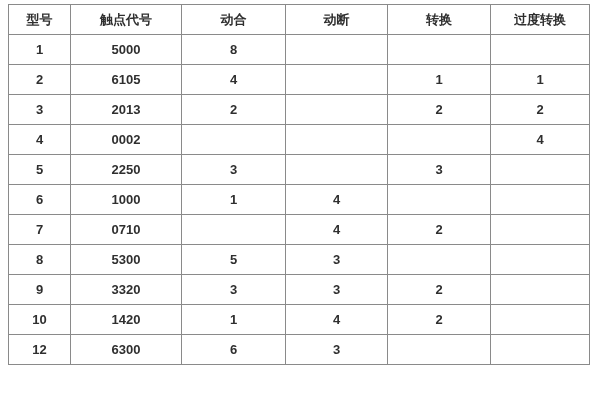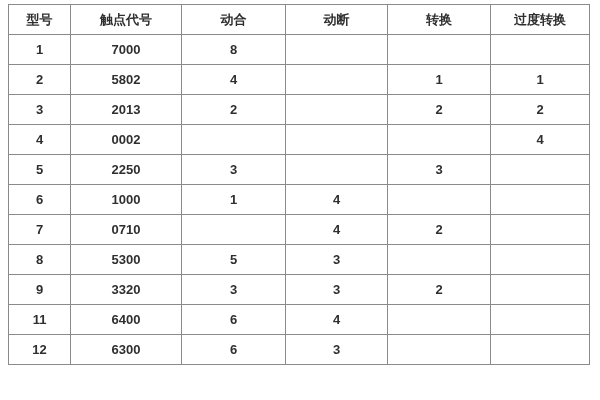--- a/index.html
+++ b/index.html
@@ -67,29 +67,29 @@
           <th>触点代号</th>
           <th>动合</th>
           <th>动断</th>
           <th>转换</th>
           <th>过度转换</th>
         </tr>
     </thead>
     <tbody>
         <tr>
           <td>1</td>
-          <td>7000</td>
+          <td>5000</td>
           <td>8</td>
           <td></td>
           <td></td>
           <td></td>
         </tr>
         <tr>
           <td>2</td>
-          <td>5802</td>
+          <td>6105</td>
           <td>4</td>
           <td></td>
           <td>1</td>
           <td>1</td>
         </tr>
         <tr>
           <td>3</td>
           <td>2013</td>
           <td>2</td>
           <td></td>
@@ -138,25 +138,25 @@
         </tr>
         <tr>
           <td>9</td>
           <td>3320</td>
           <td>3</td>
           <td>3</td>
           <td>2</td>
           <td></td>
         </tr>
         <tr>
-          <td>11</td>
-          <td>6400</td>
-          <td>6</td>
+          <td>10</td>
+          <td>1420</td>
+          <td>1</td>
           <td>4</td>
-          <td></td>
+          <td>2</td>
           <td></td>
         </tr>
         <tr>
           <td>12</td>
           <td>6300</td>
           <td>6</td>
           <td>3</td>
           <td></td>
           <td></td>
         </tr>

